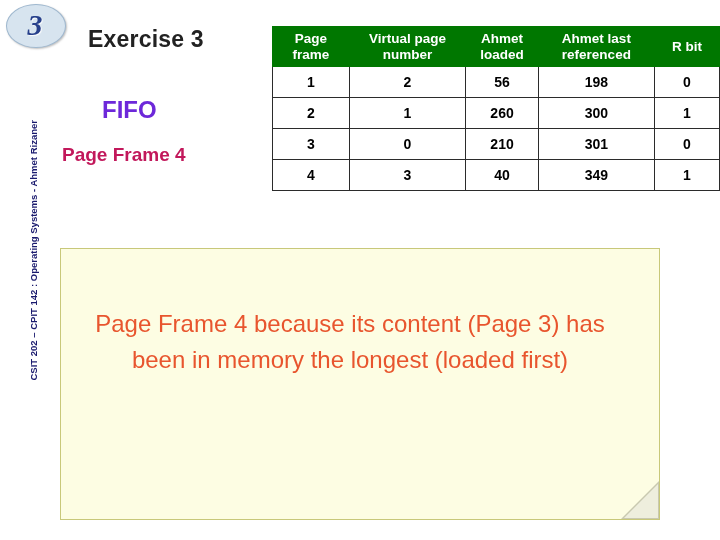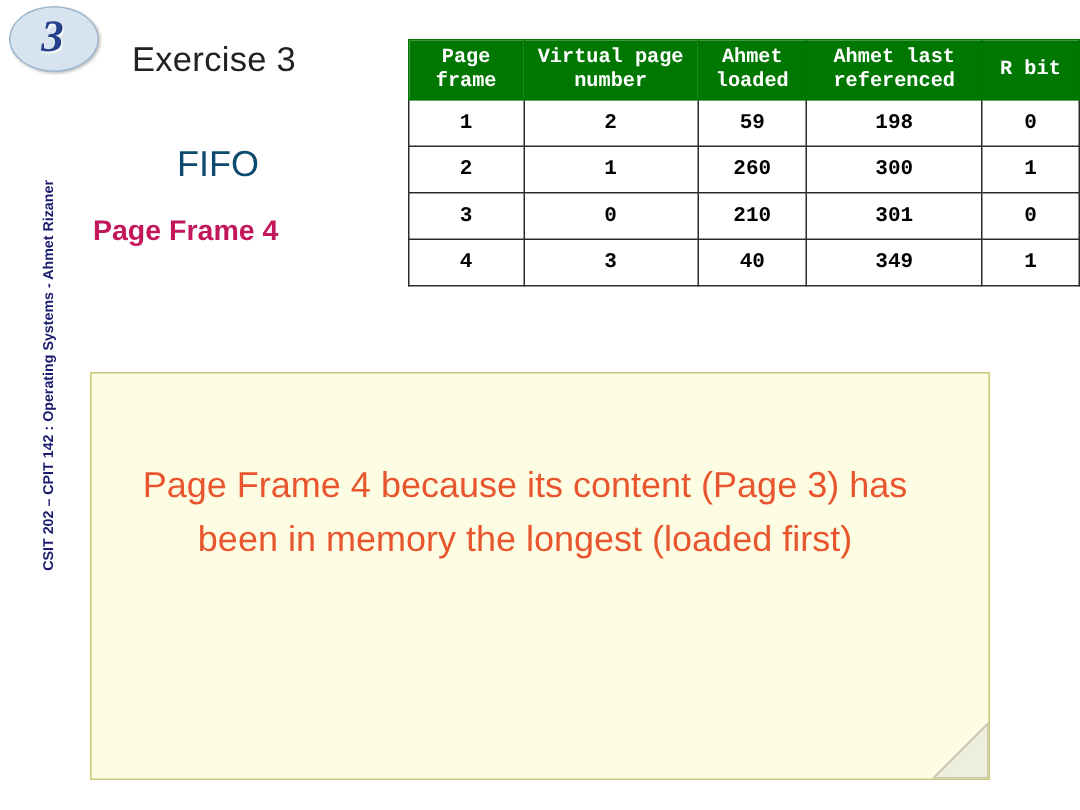--- a/index.html
+++ b/index.html
@@ -72,49 +72,50 @@
   }
 
   
   .slide-title {
     position: absolute;
     left: 88px;
     top: 26px;
     font-size: 23px;
     color: #222222;
     letter-spacing: 0.2px;
+    font-weight: bold;
   }
 
   
   .label-fifo {
     position: absolute;
-    left: 118px;
+    left: 102px;
     top: 96px;
     font-size: 24px;
-    font-weight: normal;
-    color: #0c4a6e;
+    font-weight: bold;
+    color: #6d28d9;
   }
   .label-pageframe {
     position: absolute;
     left: 62px;
     top: 144px;
     font-size: 19px;
     font-weight: bold;
     color: #c2185b;
   }
 
   
   .table-wrap {
     position: absolute;
     left: 272px;
     top: 26px;
   }
   table.page-table {
     border-collapse: collapse;
-    font-family: Liberation Mono, monospace;
+    font-family: Liberation Sans, sans-serif;
     border-radius: 27px;
   }
   table.page-table th {
     background: #007700;
     color: #ffffff;
     font-size: 13.5px;
     font-weight: bold;
     text-align: center;
     padding: 4px 5px;
     border: 1px solid #007700;
@@ -199,21 +200,21 @@
         <th class="col-w2">Virtual page number</th>
         <th class="col-w3">Ahmet loaded</th>
         <th class="col-w4">Ahmet last referenced</th>
         <th class="col-w5">R bit</th>
       </tr>
     </thead>
     <tbody>
       <tr>
         <td>1</td>
         <td>2</td>
-        <td>59</td>
+        <td>56</td>
         <td>198</td>
         <td>0</td>
       </tr>
       <tr>
         <td>2</td>
         <td>1</td>
         <td>260</td>
         <td>300</td>
         <td>1</td>
       </tr>

